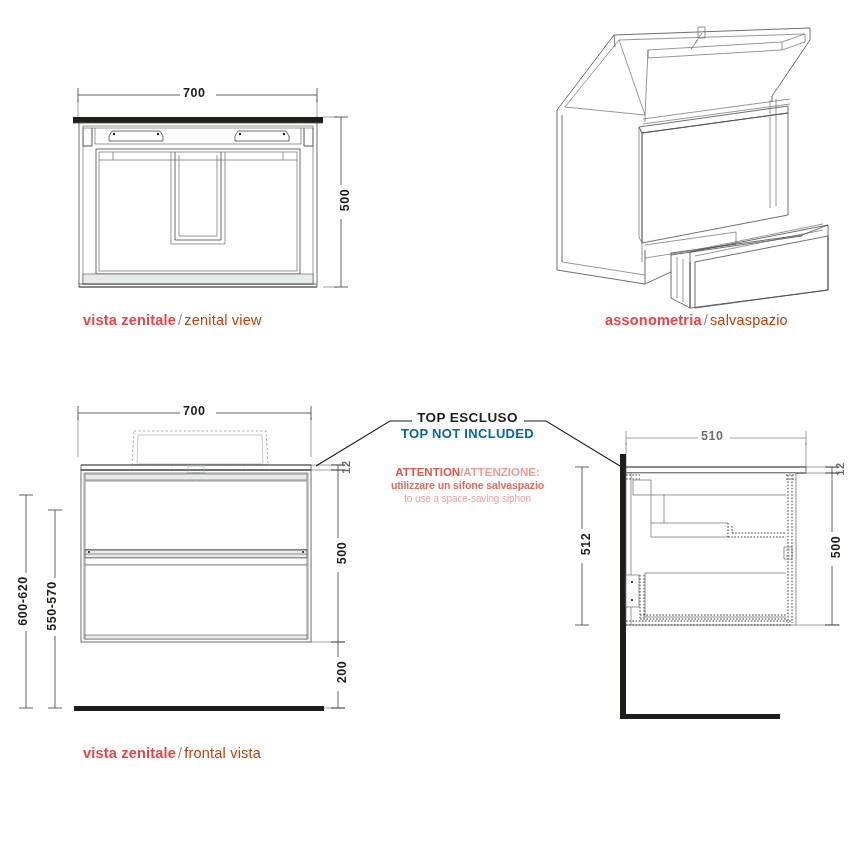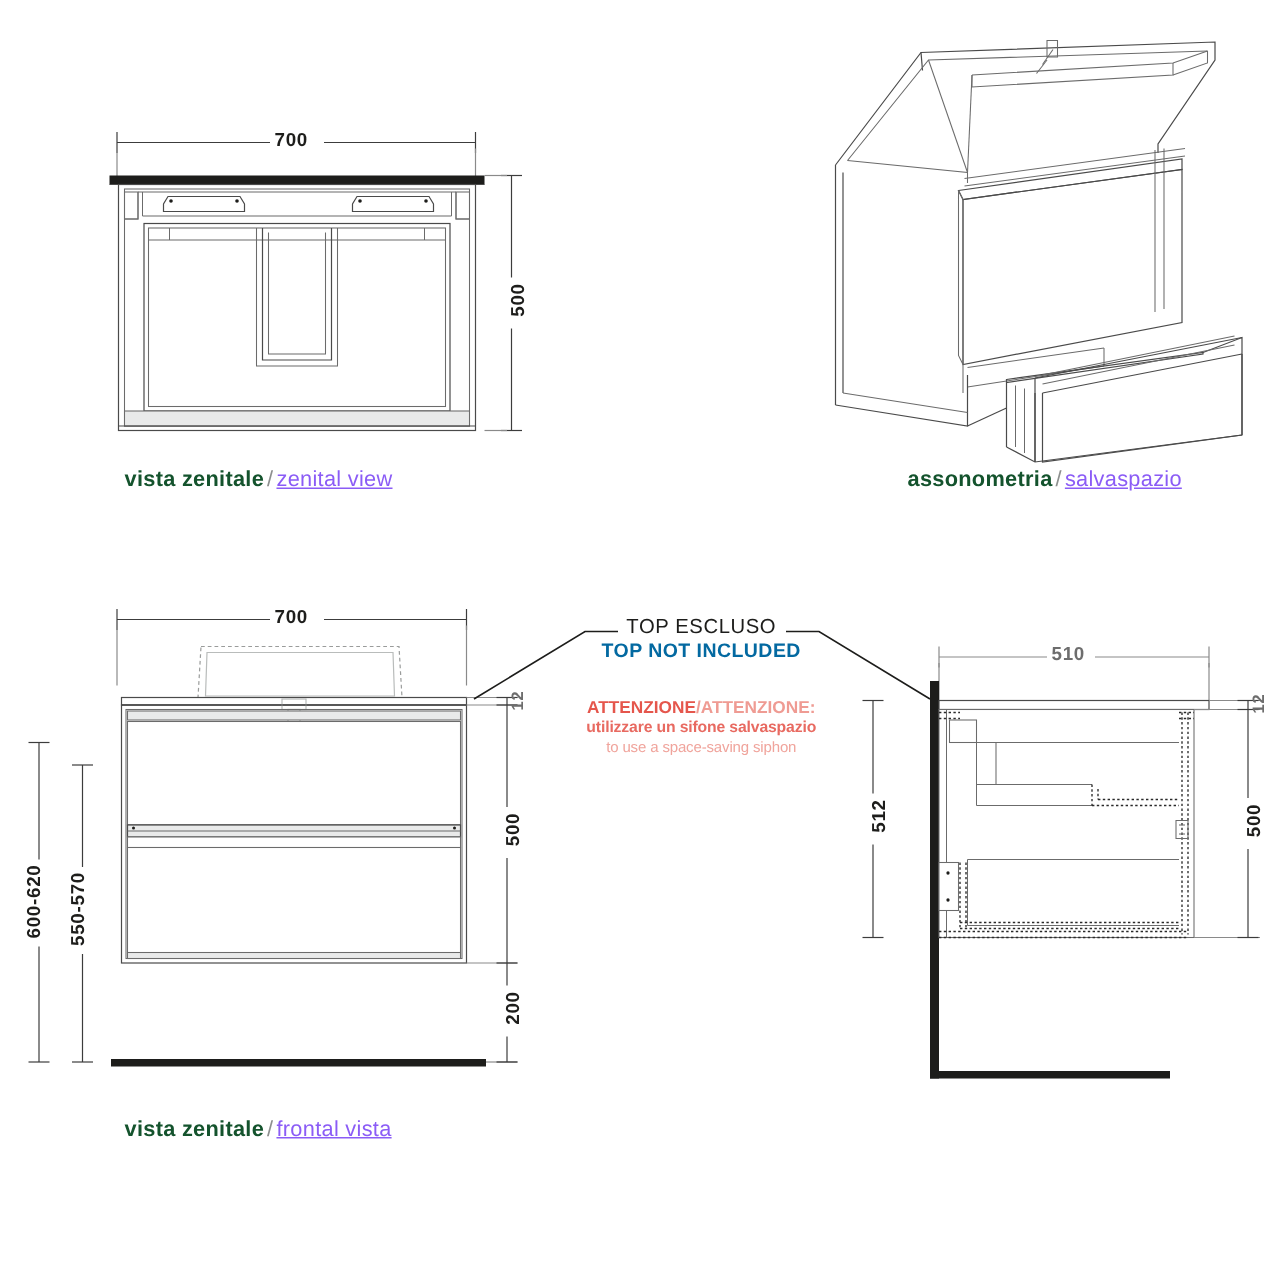--- a/index.html
+++ b/index.html
@@ -1,28 +1,28 @@
 <!DOCTYPE html>
 <html><head>
 <meta charset="utf-8">
 <style>
   html,body{margin:0;padding:0;background:#ffffff;}
   body{width:850px;height:850px;font-family:"Liberation Sans",sans-serif;color:#1a1a1a;}
   #sheet{position:relative;width:850px;height:850px;overflow:hidden;background:#fff;}
   .view{position:absolute;}
   .cap{position:absolute;font-size:14.5px;letter-spacing:.2px;white-space:nowrap;}
-  .cap b{font-weight:700;color:#14532d;}
-  .cap i{font-style:normal;color:#8b5cf6;text-decoration:underline;}
+  .cap b{font-weight:700;color:#ef4444;}
+  .cap i{font-style:normal;color:#c2410c;}
   .cap s{text-decoration:none;color:#8d8f8e;padding:0 2px;}
   .dimtxt{position:absolute;font-size:12.5px;font-weight:700;color:#1d1d1b;
           font-family:"Liberation Sans",sans-serif;letter-spacing:.5px;white-space:nowrap;}
   .dimtxt.v{transform-origin:50% 50%;}
   .dimtxt.grey{color:#6d6d6d;font-weight:700;}
   .warnbox{position:absolute;text-align:center;white-space:nowrap;}
-  .w1{font-size:13.5px;font-weight:400;color:#1d1d1b;letter-spacing:.4px;line-height:16px;}
+  .w1{font-size:13.5px;font-weight:700;color:#1d1d1b;letter-spacing:.4px;line-height:16px;}
   .w2{font-size:13px;font-weight:700;color:#0369a1;letter-spacing:.3px;line-height:16px;}
   .attn{position:absolute;text-align:center;white-space:nowrap;line-height:13px;}
   .a1{font-size:11.5px;font-weight:700;letter-spacing:0px;}
   .a1 .it{color:#e5564c;}
   .a1 .en{color:#ef9b93;}
   .a2{font-size:10.5px;font-weight:700;color:#e86a61;letter-spacing:-.1px;}
   .a3{font-size:10px;font-weight:400;color:#f0a49c;letter-spacing:-.1px;}
   svg{position:absolute;left:0;top:0;overflow:visible;}
   .ln{stroke:#1d1d1b;fill:none;}
   .thin{stroke:#4a4a4a;stroke-width:.8;fill:none;}
@@ -388,18 +388,18 @@
     <path class="ln" style="stroke-width:1.1" d="M316,466 L390,421 L412,421"></path>
     <path class="ln" style="stroke-width:1.1" d="M620,466 L546,421 L524,421"></path>
   </svg>
 
   <div class="warnbox" style="left:375px;top:410px;width:185px;">
     <div class="w1">TOP ESCLUSO</div>
     <div class="w2">TOP NOT INCLUDED</div>
   </div>
 
   <div class="attn" style="left:375px;top:466px;width:185px;">
-    <div class="a1"><span class="it">ATTENZIONE</span><span class="en">/</span><span class="en">ATTENZIONE:</span></div>
+    <div class="a1"><span class="it">ATTENTION</span><span class="en">/</span><span class="en">ATTENZIONE:</span></div>
     <div class="a2">utilizzare un sifone salvaspazio</div>
     <div class="a3">to use a space-saving siphon</div>
   </div>
 
 </div>
 
 </body></html>

